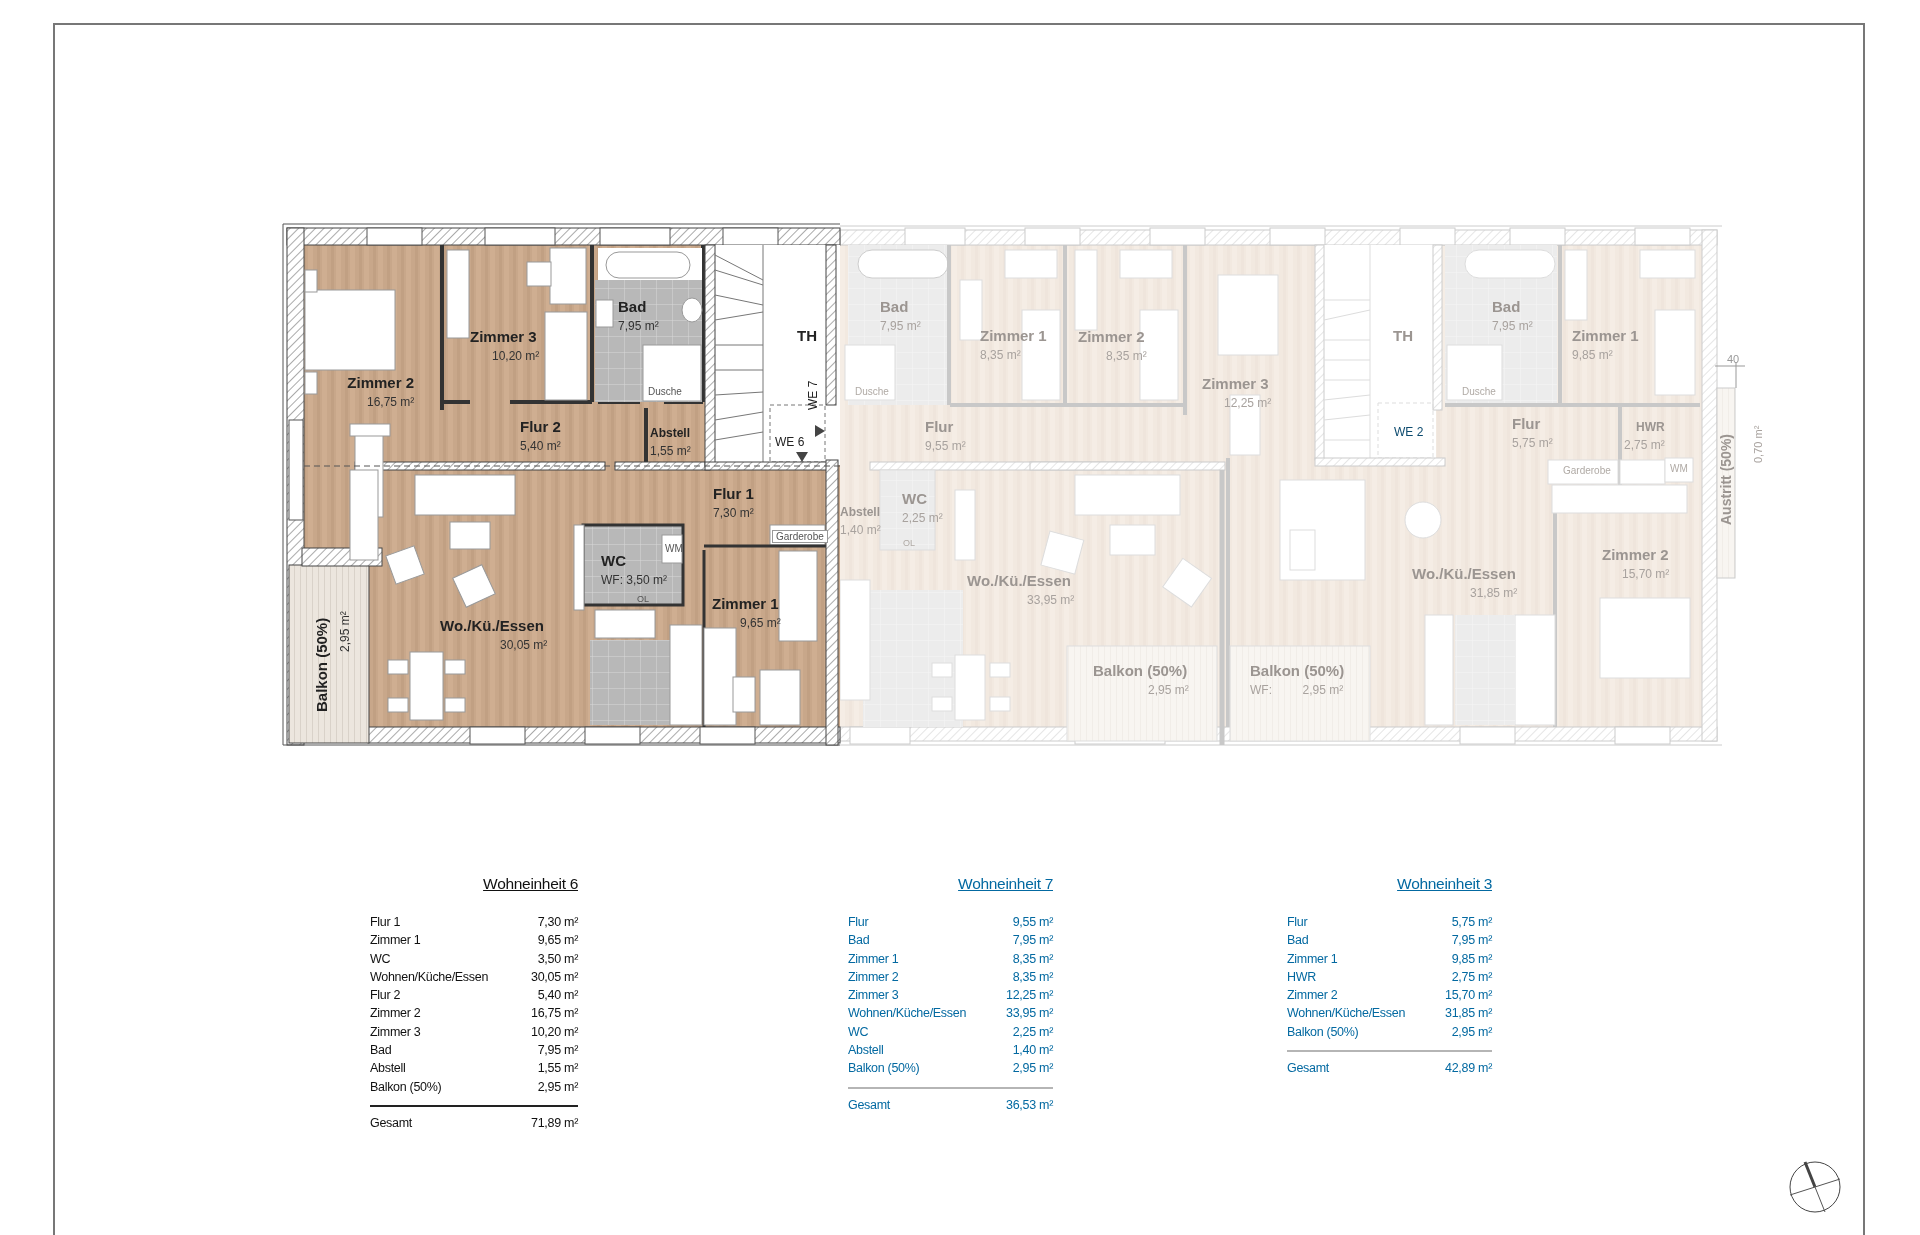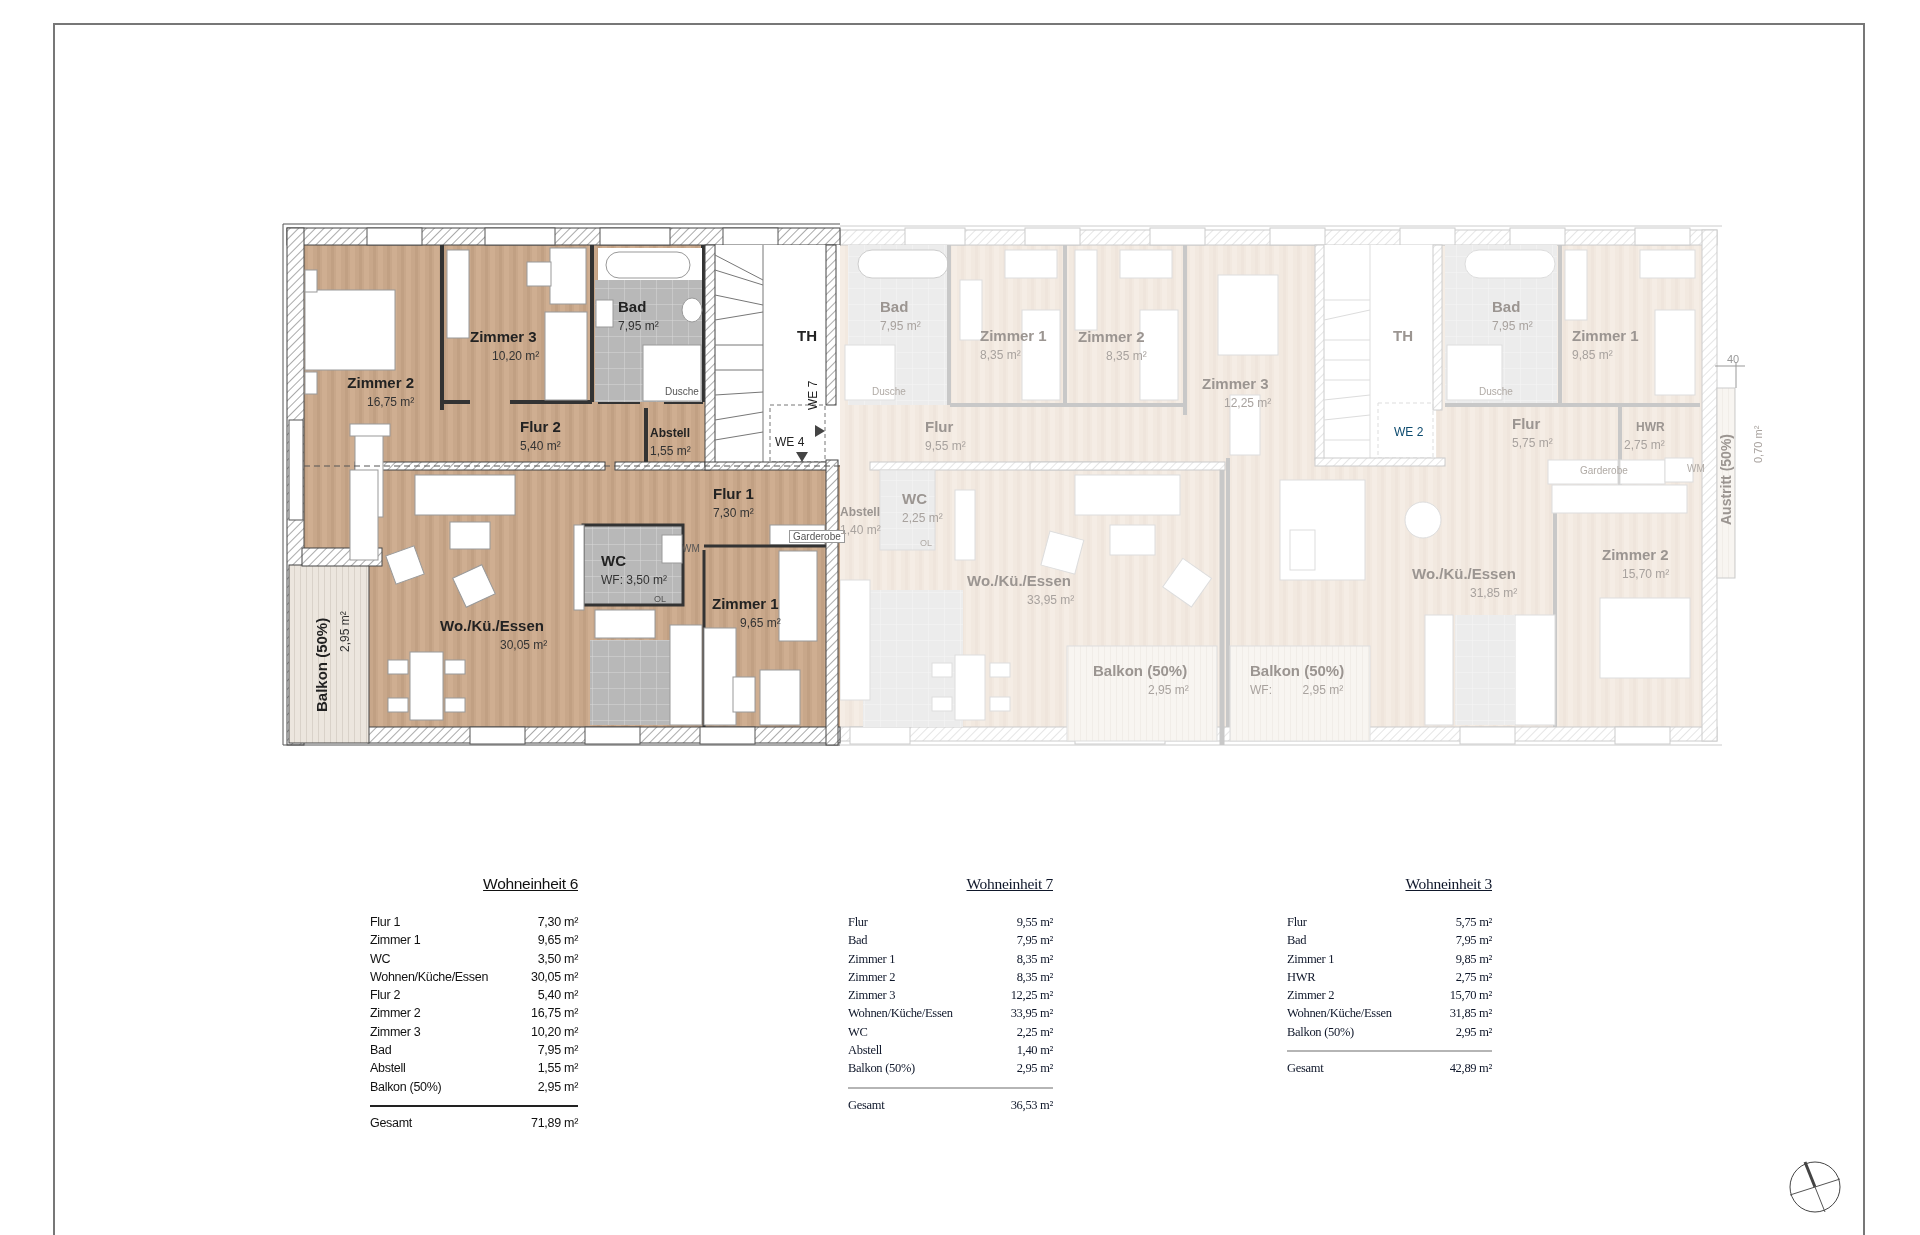--- a/index.html
+++ b/index.html
@@ -4,24 +4,24 @@
 <style>
   html,body{margin:0;padding:0;background:#fff;}
   body{width:1920px;height:1235px;position:relative;overflow:hidden;font-family:"Liberation Sans",sans-serif;}
   .frame{position:absolute;left:53px;top:23px;width:1812px;height:1240px;border-left:2px solid #777;border-top:2px solid #777;border-right:2px solid #777;box-sizing:border-box;}
   .plan{position:absolute;left:0;top:0;width:1920px;height:1235px;}
   .lbl{position:absolute;font-family:"Liberation Sans",sans-serif;white-space:nowrap;}
   .room-name{font-weight:bold;font-size:15px;color:#222;}
   .room-area{font-size:12px;color:#333;}
   .faded .room-name{color:#9b9591;}
   .faded .room-area{color:#a8a29e;}
-  .small{font-size:10px;color:#555;margin-left:17px;}
+  .small{font-size:10px;color:#555;}
   .faded .small{color:#b0aaa5;}
   .table{position:absolute;font-family:"Liberation Sans",sans-serif;font-size:12.5px;color:#111;text-align:right;}
-  .table.faded{color:#0f172a;font-family:Liberation Serif, serif;}
+  .table.faded{color:#0369a1;}
   .table .title{font-size:15.5px;text-decoration:underline;margin-bottom:20px;letter-spacing:-0.3px;}
   .table .row{display:flex;justify-content:space-between;height:18.3px;line-height:18.3px;letter-spacing:-0.3px;}
   .table .sep{border-top:2px solid #222;margin:9px 0 7px 0;}
   .table.faded .sep{border-top:2px solid #b5b5b5;}
   .compass{position:absolute;left:1788px;top:1160px;width:54px;height:54px;}
 </style>
 </head>
 <body>
 
 <div class="frame"></div>
@@ -325,21 +325,21 @@
     <span class="room-name">Flur 2</span><br>
     <span class="room-area">5,40 m²</span>
   </div>
   <div class="lbl" style="left:650px;top:423px">
     <span class="room-name" style="font-size:12px">Abstell</span><br>
     <span class="room-area">1,55 m²</span>
   </div>
   <div class="lbl" style="left:797px;top:327px">
     <span class="room-name">TH</span>
   </div>
-  <div class="lbl" style="left:775px;top:435px;font-size:12px;color:#222">WE 4</div>
+  <div class="lbl" style="left:775px;top:435px;font-size:12px;color:#222">WE 6</div>
   <div class="lbl" style="left:806px;top:410px;font-size:12px;color:#222;transform:rotate(-90deg);transform-origin:left top">WE 7</div>
   <div class="lbl" style="left:713px;top:485px">
     <span class="room-name">Flur 1</span><br>
     <span class="room-area">7,30 m²</span>
   </div>
   <div class="lbl small" style="left:772px;top:530px;border:1px solid #999;background:#fff;padding:0 3px">Garderobe</div>
   <div class="lbl" style="left:601px;top:552px">
     <span class="room-name">WC</span><br>
     <span class="room-area">WF: 3,50 m²</span>
   </div>

